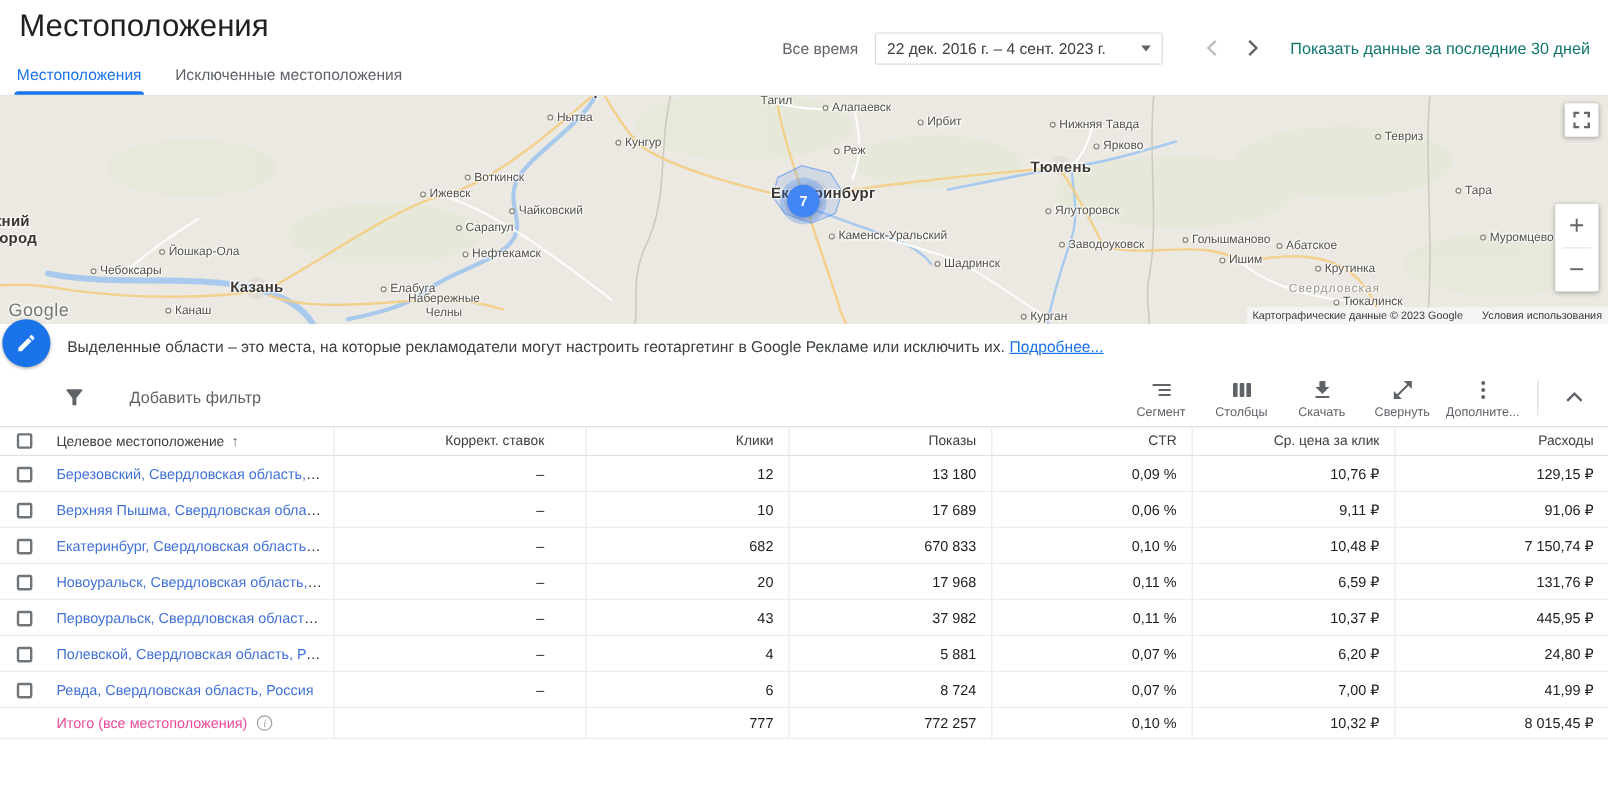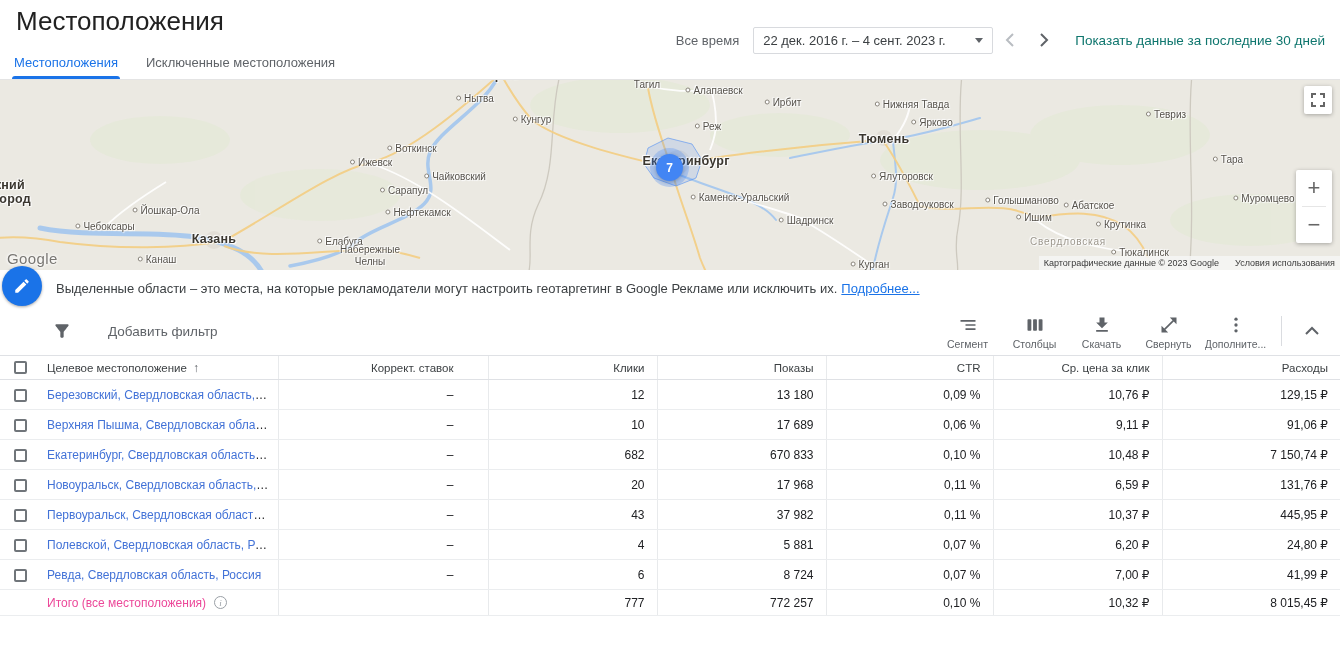--- a/index.html
+++ b/index.html
@@ -7,21 +7,21 @@
     font-family:"Liberation Sans","DejaVu Sans",sans-serif; color:#202124; }
   .page { width:1340px; height:654px; overflow:hidden; position:relative; background:#fff; }
 
   
   .topbar { position:relative; height:46px; }
   .page-title { position:absolute; left:16px; top:6px; font-size:26px; font-weight:500; color:#212121; }
   .date-area { position:absolute; top:26px; right:15px; height:28px; display:flex; align-items:center; }
   .time-label { font-size:13px; color:#5f6368; margin-right:14px; white-space:nowrap; }
   .date-box { width:240px; height:27px; border:1px solid #d8dade; border-radius:2px; background:#fff;
     display:flex; align-items:center; justify-content:space-between; padding:0 9px; cursor:pointer;
-    font-size:13px; color:#3c4043; margin-right:4px; white-space:nowrap; }
+    font-size:13px; color:#3c4043; margin-right:28px; white-space:nowrap; }
   .caret { width:0; height:0; border-left:4px solid transparent; border-right:4px solid transparent;
     border-top:5px solid #5f6368; margin-left:8px; flex:none; }
   .chev { width:26px; height:26px; background:none; border:none; display:flex; align-items:center;
     justify-content:center; cursor:pointer; }
   .chev.prev { margin-right:8px; }
   .chev.next { margin-right:18px; }
   .link-blue { font-size:13.5px; color:#0f766e; cursor:pointer; text-decoration:none; white-space:nowrap; }
 
   
   .tabs { height:34px; display:flex; align-items:center; padding-left:14px; gap:28px;
@@ -308,21 +308,21 @@
           <span>Абатское</span>
         </div>
         <div class="city md" style="left: 1121px; top: 144px;">
           <span class="dot"></span>
           <span>Крутинка</span>
         </div>
         <div class="city md" style="left: 1140px; top: 172px;">
           <span class="dot"></span>
           <span>Тюкалинск</span>
         </div>
-        <div class="city region" style="left: 1068px; top: 161px;">
+        <div class="city region" style="left: 1112px; top: 161px;">
           <span>Свердловская</span>
         </div>
         <div class="city md" style="left: 1166px; top: 34px;">
           <span class="dot"></span>
           <span>Тевриз</span>
         </div>
         <div class="city md" style="left: 1228px; top: 79px;">
           <span class="dot"></span>
           <span>Тара</span>
         </div>

